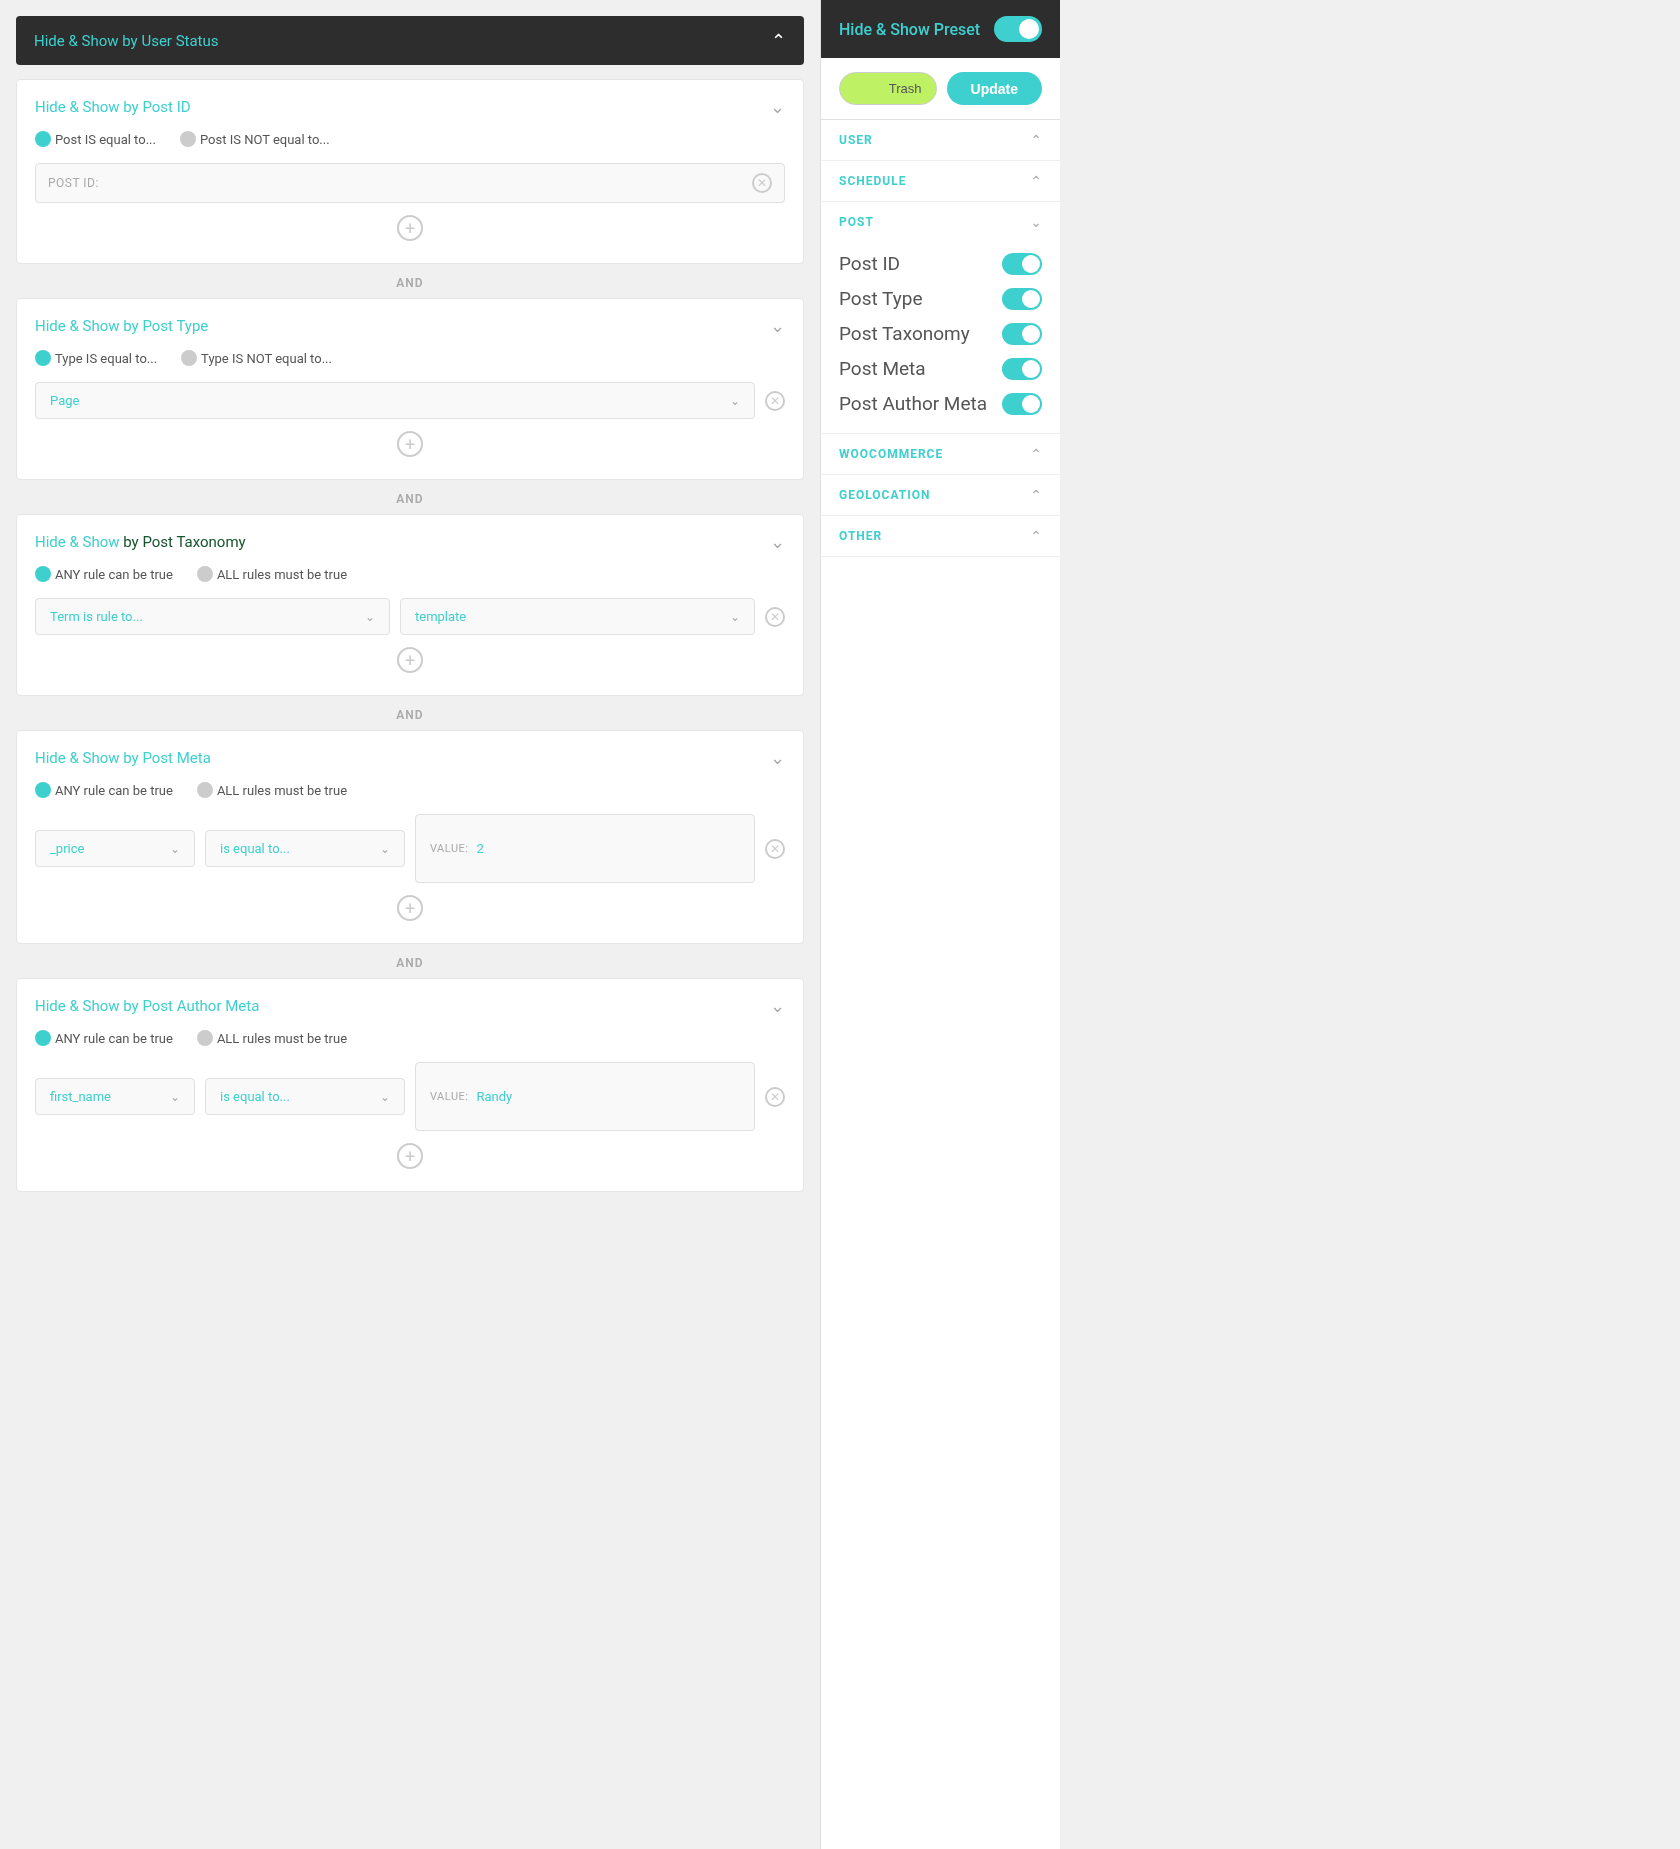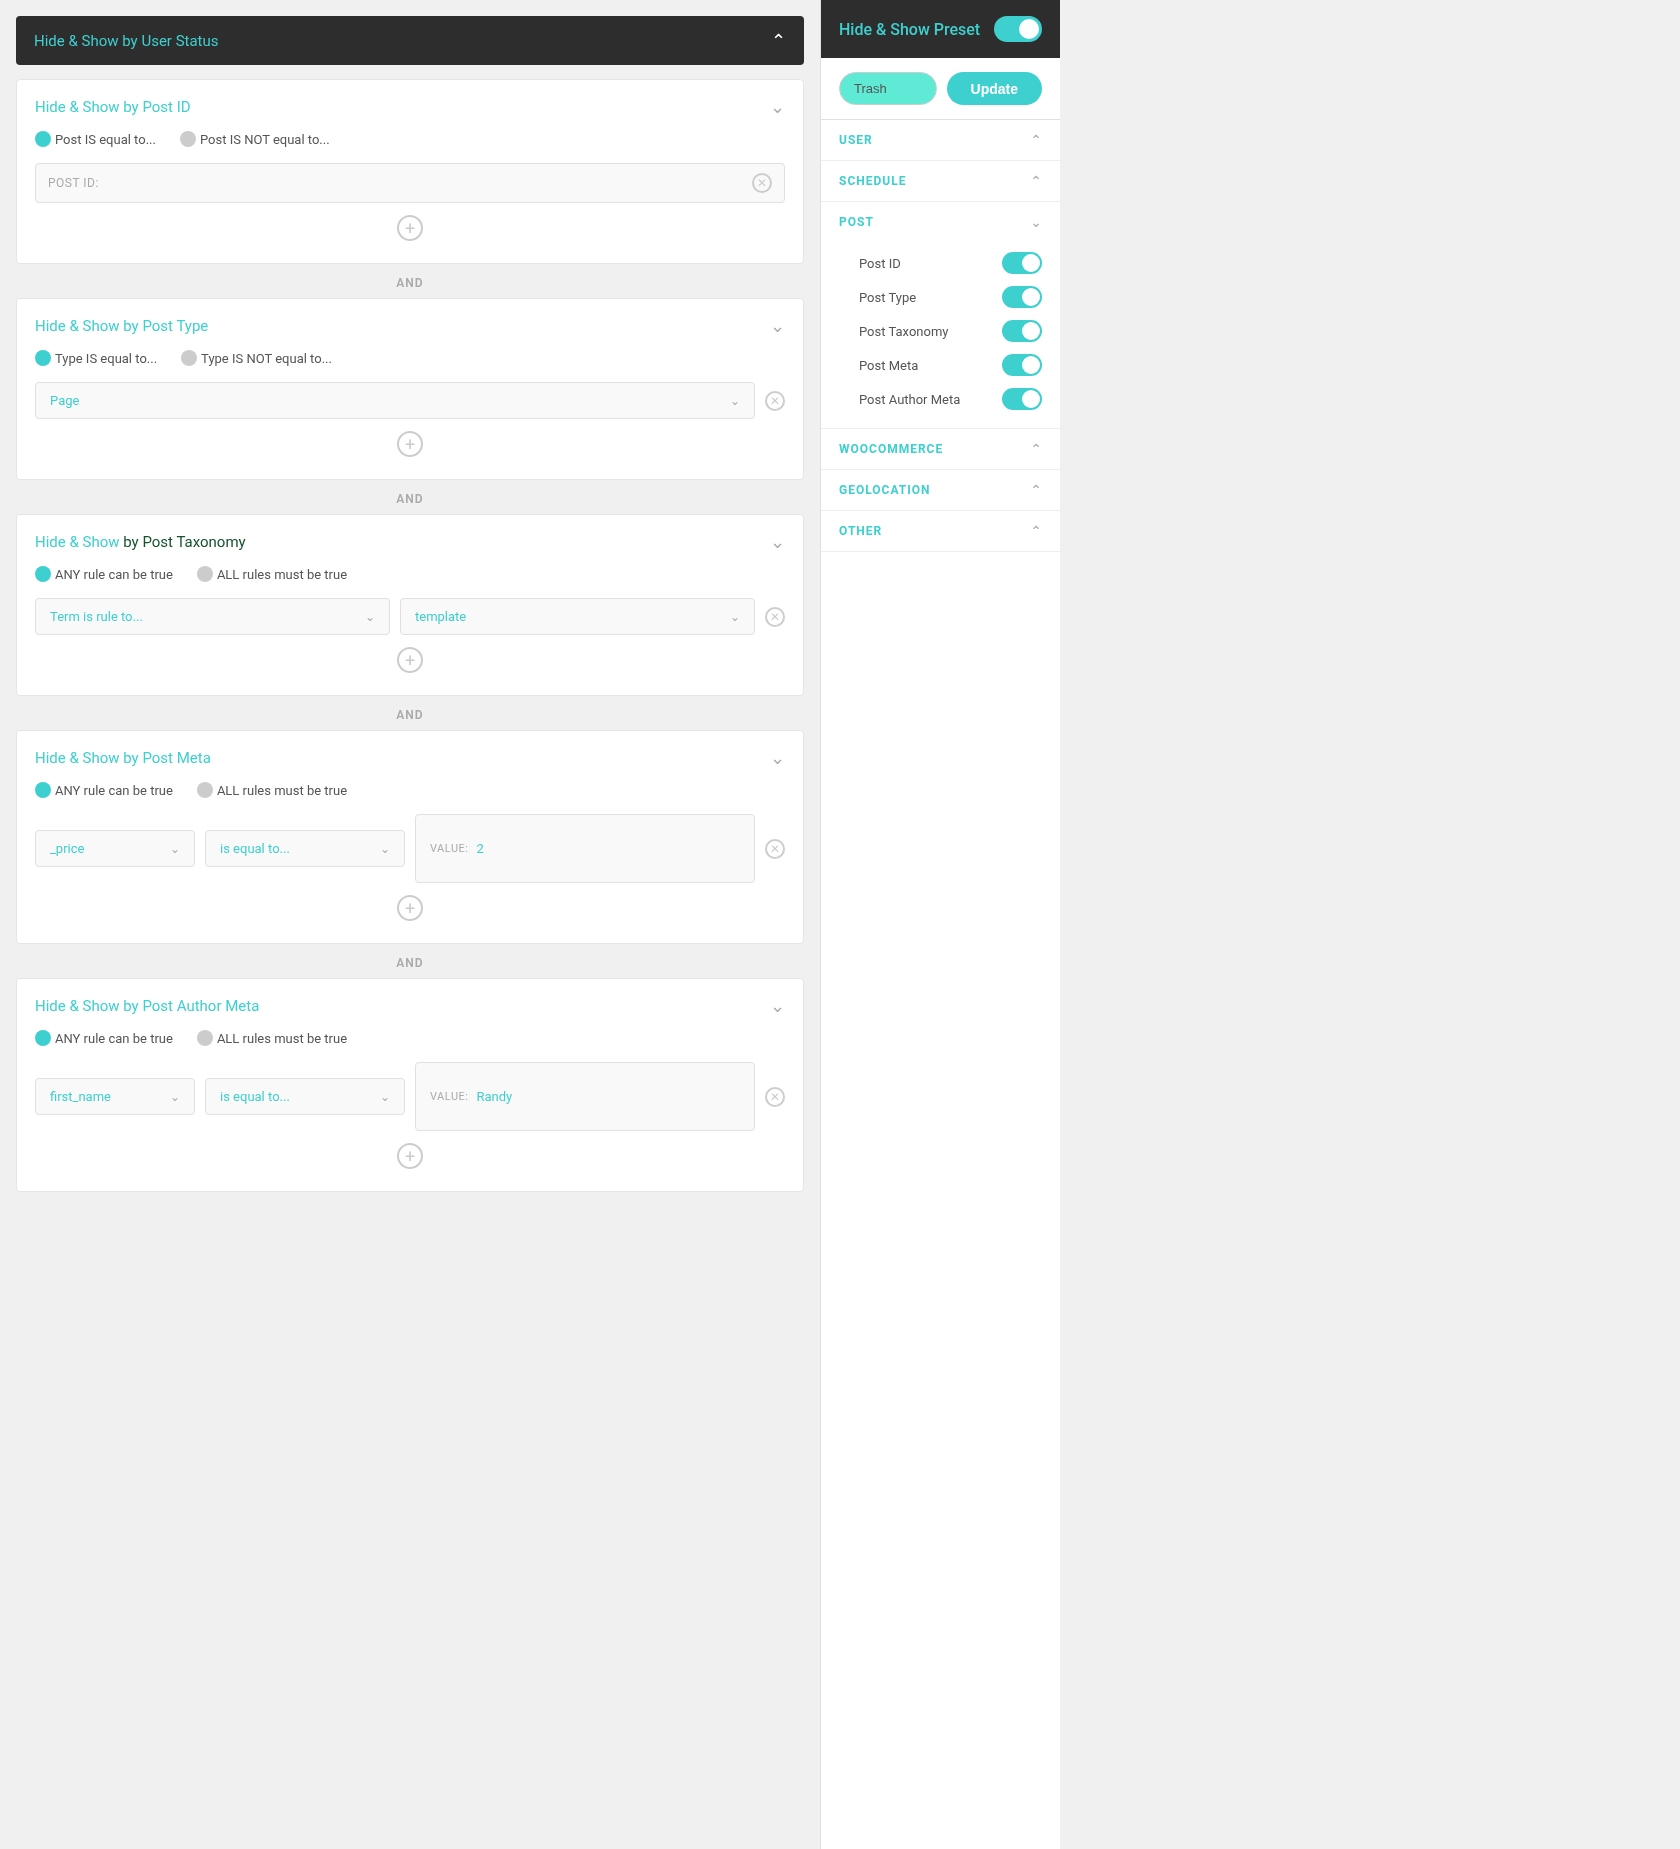--- a/index.html
+++ b/index.html
@@ -251,25 +251,25 @@
       display: flex;
       gap: 10px;
       padding: 14px 18px;
       border-bottom: 1px solid #e0e0e0;
     }
     .btn-trash {
       flex: 1;
       padding: 8px 14px;
       border: 1px solid #ccc;
       border-radius: 20px;
-      background: #5eead4;
+      background: #bef264;
       color: #555;
       cursor: pointer;
       font-size: 13px;
-      text-align: left;
+      text-align: right;
     }
     .btn-update {
       flex: 1;
       padding: 8px 14px;
       border: none;
       border-radius: 20px;
       background: #3ecfcf;
       color: #fff;
       cursor: pointer;
       font-size: 14px;
@@ -297,23 +297,22 @@
     .sidebar-section-items {
       padding: 4px 18px 12px;
     }
     .sidebar-item {
       display: flex;
       justify-content: space-between;
       align-items: center;
       padding: 6px 0;
     }
     .sidebar-item-label {
-      font-size: 13px;
+      font-size: 19px;
       color: #555;
-      margin-left: 20px;
     }
 
     
     .toggle-switch {
       width: 40px;
       height: 22px;
       background: #3ecfcf;
       border-radius: 11px;
       position: relative;
       cursor: pointer;

